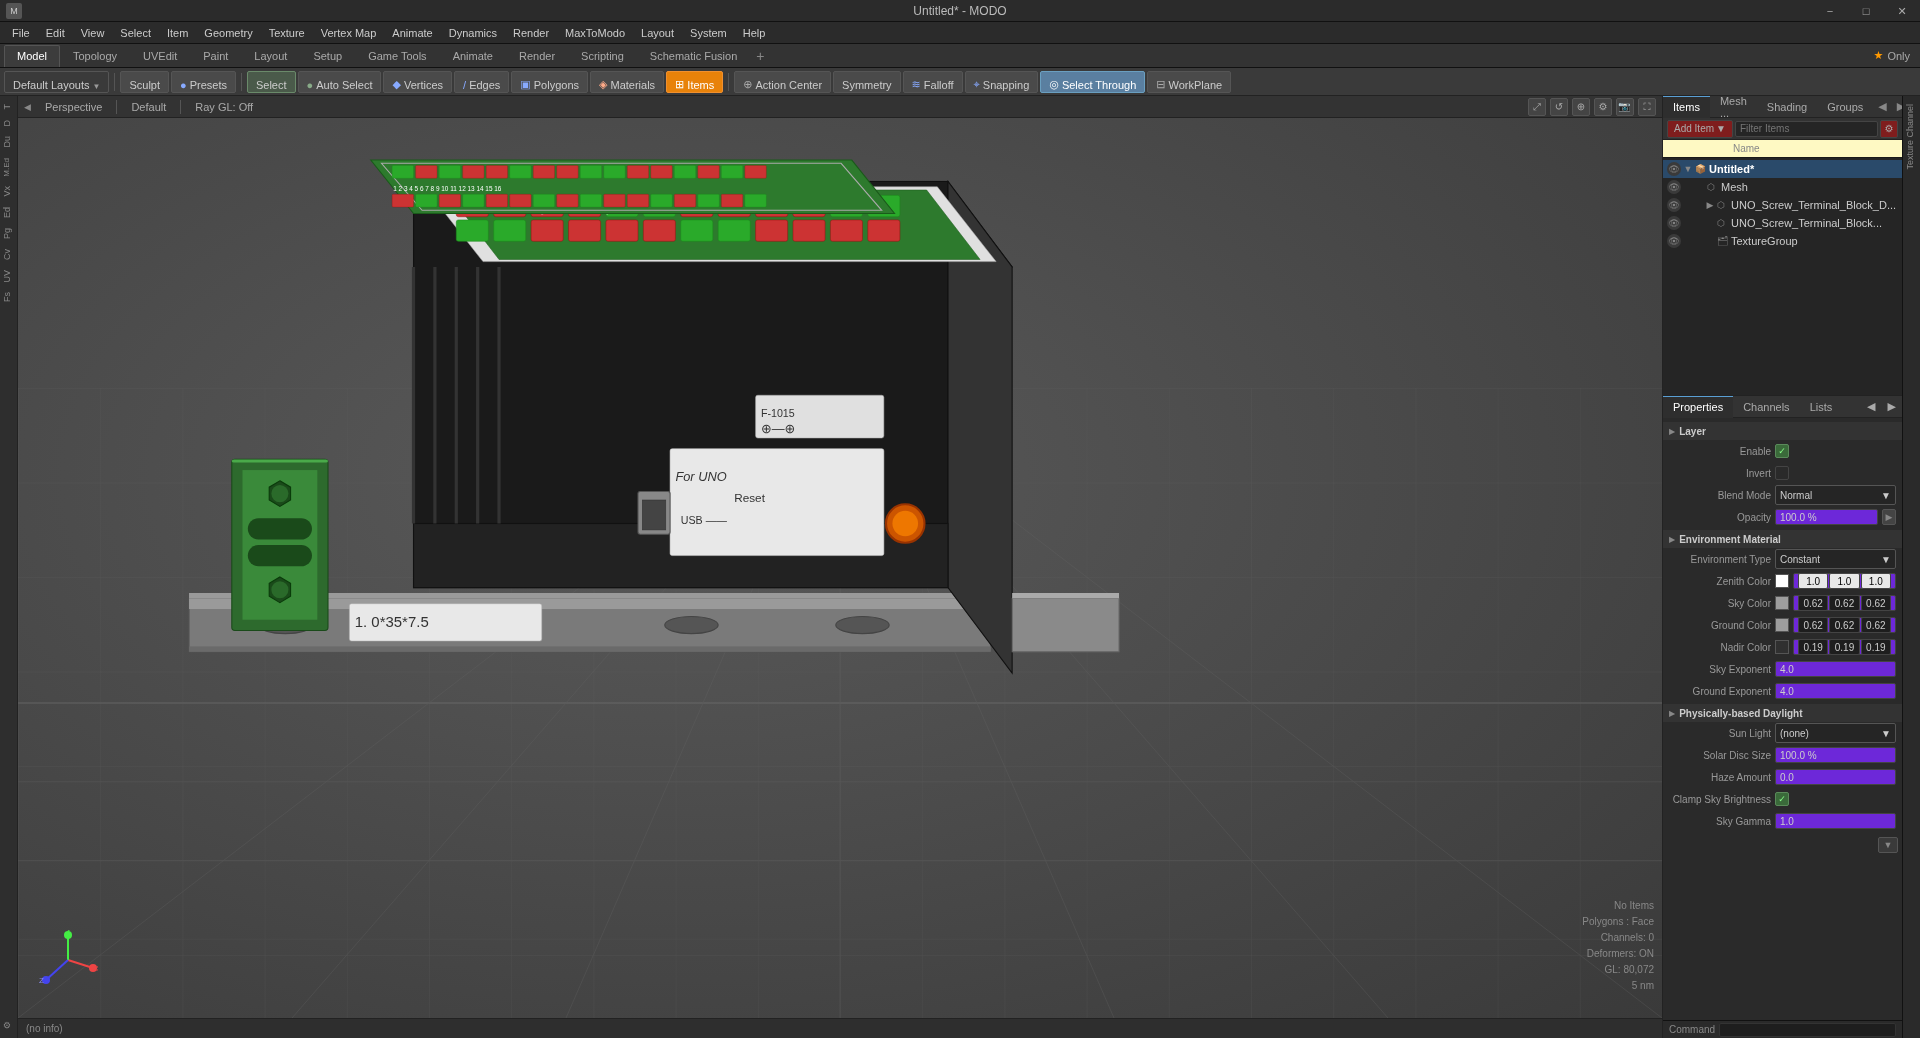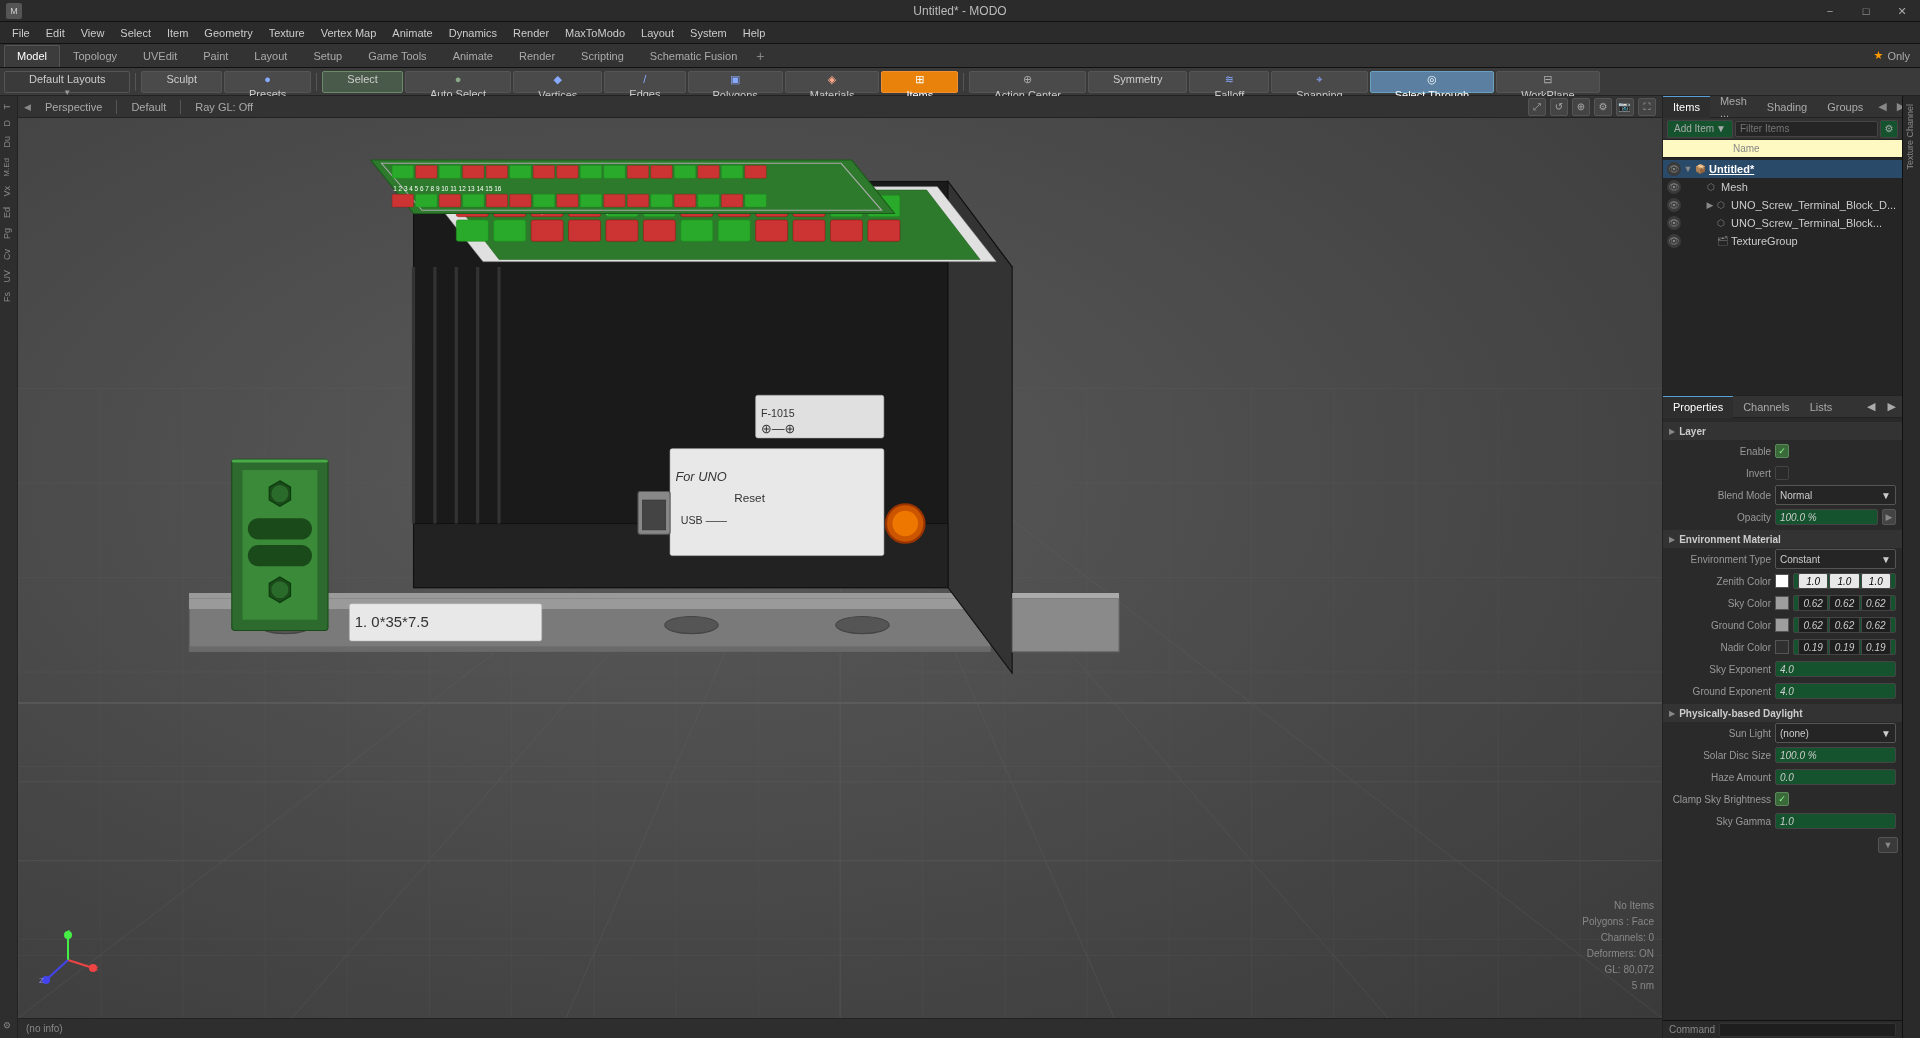--- a/index.html
+++ b/index.html
@@ -19,21 +19,21 @@
     
     #tabbar { height: 24px; background: #333; display: flex; align-items: center; border-bottom: 1px solid #111; padding-left: 4px; }
     .main-tab { padding: 3px 12px; font-size: 11px; color: #aaa; cursor: pointer; border-radius: 2px 2px 0 0; border: 1px solid transparent; border-bottom: none; height: 22px; display: flex; align-items: center; }
     .main-tab.active { background: #3c3c3c; color: #fff; border-color: #555; }
     .tab-plus { padding: 2px 6px; color: #888; cursor: pointer; font-size: 14px; }
     .tab-only { margin-left: auto; padding: 2px 10px; font-size: 11px; color: #aaa; display: flex; align-items: center; gap: 4px; }
     .star-icon { color: #f90; }
 
     
     #toolbar { height: 28px; background: #3a3a3a; display: flex; align-items: center; padding: 0 4px; gap: 2px; border-bottom: 1px solid #222; }
-    .tool-btn { height: 22px; padding: 1px 24px; background: #4a4a4a; border: 1px solid #555; border-radius: 2px; color: #ccc; font-size: 11px; cursor: pointer; display: flex; align-items: center; gap: 3px; white-space: nowrap; flex-direction: column; }
+    .tool-btn { height: 22px; padding: 1px 8px; background: #4a4a4a; border: 1px solid #555; border-radius: 2px; color: #ccc; font-size: 11px; cursor: pointer; display: flex; align-items: flex-end; gap: 3px; white-space: nowrap; }
     .tool-btn.active { background: #5a7fa0; border-color: #6a9fc0; color: #fff; }
     .tool-btn.items-active { background: #e8820a; border-color: #f09030; color: #fff; }
     .tool-sep { width: 1px; height: 18px; background: #555; margin: 0 3px; }
     .tool-dropdown { width: 8px; font-size: 8px; color: #999; }
 
     
     #main { display: flex; height: calc(1038px - 22px - 22px - 24px - 28px); }
 
     
     #left-sidebar { width: 18px; background: #2e2e2e; border-right: 1px solid #222; display: flex; flex-direction: column; align-items: center; padding-top: 4px; gap: 2px; }
@@ -65,21 +65,21 @@
     #right-panel { width: 240px; background: #2e2e2e; border-left: 1px solid #222; display: flex; flex-direction: column; }
 
     
     #items-panel { height: 300px; border-bottom: 1px solid #222; display: flex; flex-direction: column; }
     #items-tabs { height: 22px; background: #333; display: flex; align-items: center; border-bottom: 1px solid #222; }
     .items-tab { padding: 2px 10px; font-size: 11px; color: #aaa; cursor: pointer; height: 22px; display: flex; align-items: center; }
     .items-tab.active { background: #2e2e2e; color: #fff; border-top: 1px solid #5a9fd4; }
     .items-tab-sep { flex: 1; }
     .items-tab-icon { padding: 2px 5px; font-size: 11px; color: #888; cursor: pointer; }
     #items-toolbar { height: 22px; background: #333; display: flex; align-items: center; padding: 0 4px; gap: 2px; border-bottom: 1px solid #222; }
-    .items-tool-btn { height: 18px; padding: 0 6px; background: #14532d; border: 1px solid #444; border-radius: 2px; color: #aaa; font-size: 10px; cursor: pointer; display: flex; align-items: center; gap: 2px; }
+    .items-tool-btn { height: 18px; padding: 0 6px; background: #7f1d1d; border: 1px solid #444; border-radius: 2px; color: #aaa; font-size: 10px; cursor: pointer; display: flex; align-items: center; gap: 2px; }
     .items-search { flex: 1; height: 16px; background: #252525; border: 1px solid #444; border-radius: 2px; color: #ccc; font-size: 10px; padding: 0 4px; }
     #items-header-row { height: 18px; background: #fef9c3; display: flex; align-items: center; padding: 0 4px; border-bottom: 1px solid #1a1a1a; }
     .items-col-header { font-size: 10px; color: #888; flex: 1; padding-left: 16px; }
     #items-tree { flex: 1; overflow-y: auto; background: #252525; padding: 2px 0; }
     .tree-item { display: flex; align-items: center; height: 18px; padding: 0 4px; cursor: pointer; gap: 2px; }
     .tree-item.selected { background: #2a4a6a; }
     .tree-indent { display: inline-block; }
     .tree-expand { width: 10px; font-size: 9px; color: #888; text-align: center; }
     .tree-icon { font-size: 9px; color: #888; width: 12px; }
     .tree-label { font-size: 11px; color: #ccc; flex: 1; overflow: hidden; text-overflow: ellipsis; white-space: nowrap; }
@@ -90,21 +90,21 @@
     #properties-panel { flex: 1; display: flex; flex-direction: column; overflow: hidden; }
     #props-tabs { height: 22px; background: #333; display: flex; align-items: center; border-bottom: 1px solid #222; }
     .props-tab { padding: 2px 10px; font-size: 11px; color: #aaa; cursor: pointer; height: 22px; display: flex; align-items: center; }
     .props-tab.active { background: #2e2e2e; color: #fff; border-top: 1px solid #5a9fd4; }
     #props-content { flex: 1; overflow-y: auto; background: #2a2a2a; padding: 4px 0; }
     .props-section { margin-bottom: 2px; }
     .props-section-header { height: 18px; background: #333; display: flex; align-items: center; padding: 0 6px; cursor: pointer; gap: 4px; }
     .props-section-title { font-size: 10px; color: #ccc; font-weight: bold; }
     .props-row { display: flex; align-items: center; height: 22px; padding: 0 6px 0 8px; gap: 4px; }
     .props-label { font-size: 10px; color: #999; width: 100px; text-align: right; flex-shrink: 0; }
-    .props-value { flex: 1; height: 16px; background: #14532d; border: 1px solid #444; border-radius: 2px; display: flex; align-items: center; padding: 0 4px; font-size: 10px; color: #ccc; font-style: italic; }
+    .props-value { flex: 1; height: 16px; background: #6d28d9; border: 1px solid #444; border-radius: 2px; display: flex; align-items: center; padding: 0 4px; font-size: 10px; color: #ccc; }
     .props-value.multi { display: flex; gap: 2px; }
     .props-value-cell { flex: 1; height: 16px; background: #1e1e1e; border: 1px solid #444; border-radius: 2px; display: flex; align-items: center; justify-content: center; font-size: 10px; color: #ccc; }
     .props-value-cell.white-bg { background: #e8e8e8; color: #000; }
     .props-dropdown { flex: 1; height: 20px; background: #252525; border: 1px solid #555; border-radius: 2px; display: flex; align-items: center; padding: 0 4px; justify-content: space-between; font-size: 10px; color: #ccc; cursor: pointer; }
     .props-checkbox { width: 14px; height: 14px; background: #3a6a3a; border: 1px solid #5a8a5a; border-radius: 2px; display: flex; align-items: center; justify-content: center; font-size: 9px; color: #8f8; }
     .props-checkbox.unchecked { background: #2a2a2a; border-color: #444; color: transparent; }
 
     
     #texture-sidebar { width: 18px; background: #2e2e2e; border-left: 1px solid #222; display: flex; flex-direction: column; align-items: center; padding-top: 4px; }
     .tex-tab { width: 14px; writing-mode: vertical-rl; font-size: 9px; color: #888; padding: 4px 0; cursor: pointer; }
@@ -546,21 +546,21 @@
       </div>
 
       <div id="items-tree">
 
         <div class="tree-item selected">
           <div class="tree-vis">
             <div class="eye-icon">👁</div>
           </div>
           <span class="tree-expand">▼</span>
           <span class="tree-icon">📦</span>
-          <span class="tree-label" style="color:#fff; font-weight:bold;text-decoration:underline;">Untitled*</span>
+          <span class="tree-label" style="color:#fff; font-weight:bold;">Untitled*</span>
         </div>
 
         <div class="tree-item">
           <div class="tree-vis">
             <div class="eye-icon">👁</div>
           </div>
           <span class="tree-indent" style="width:10px;"></span>
           <span class="tree-expand"></span>
           <span class="tree-icon">⬡</span>
           <span class="tree-label">Mesh</span>

